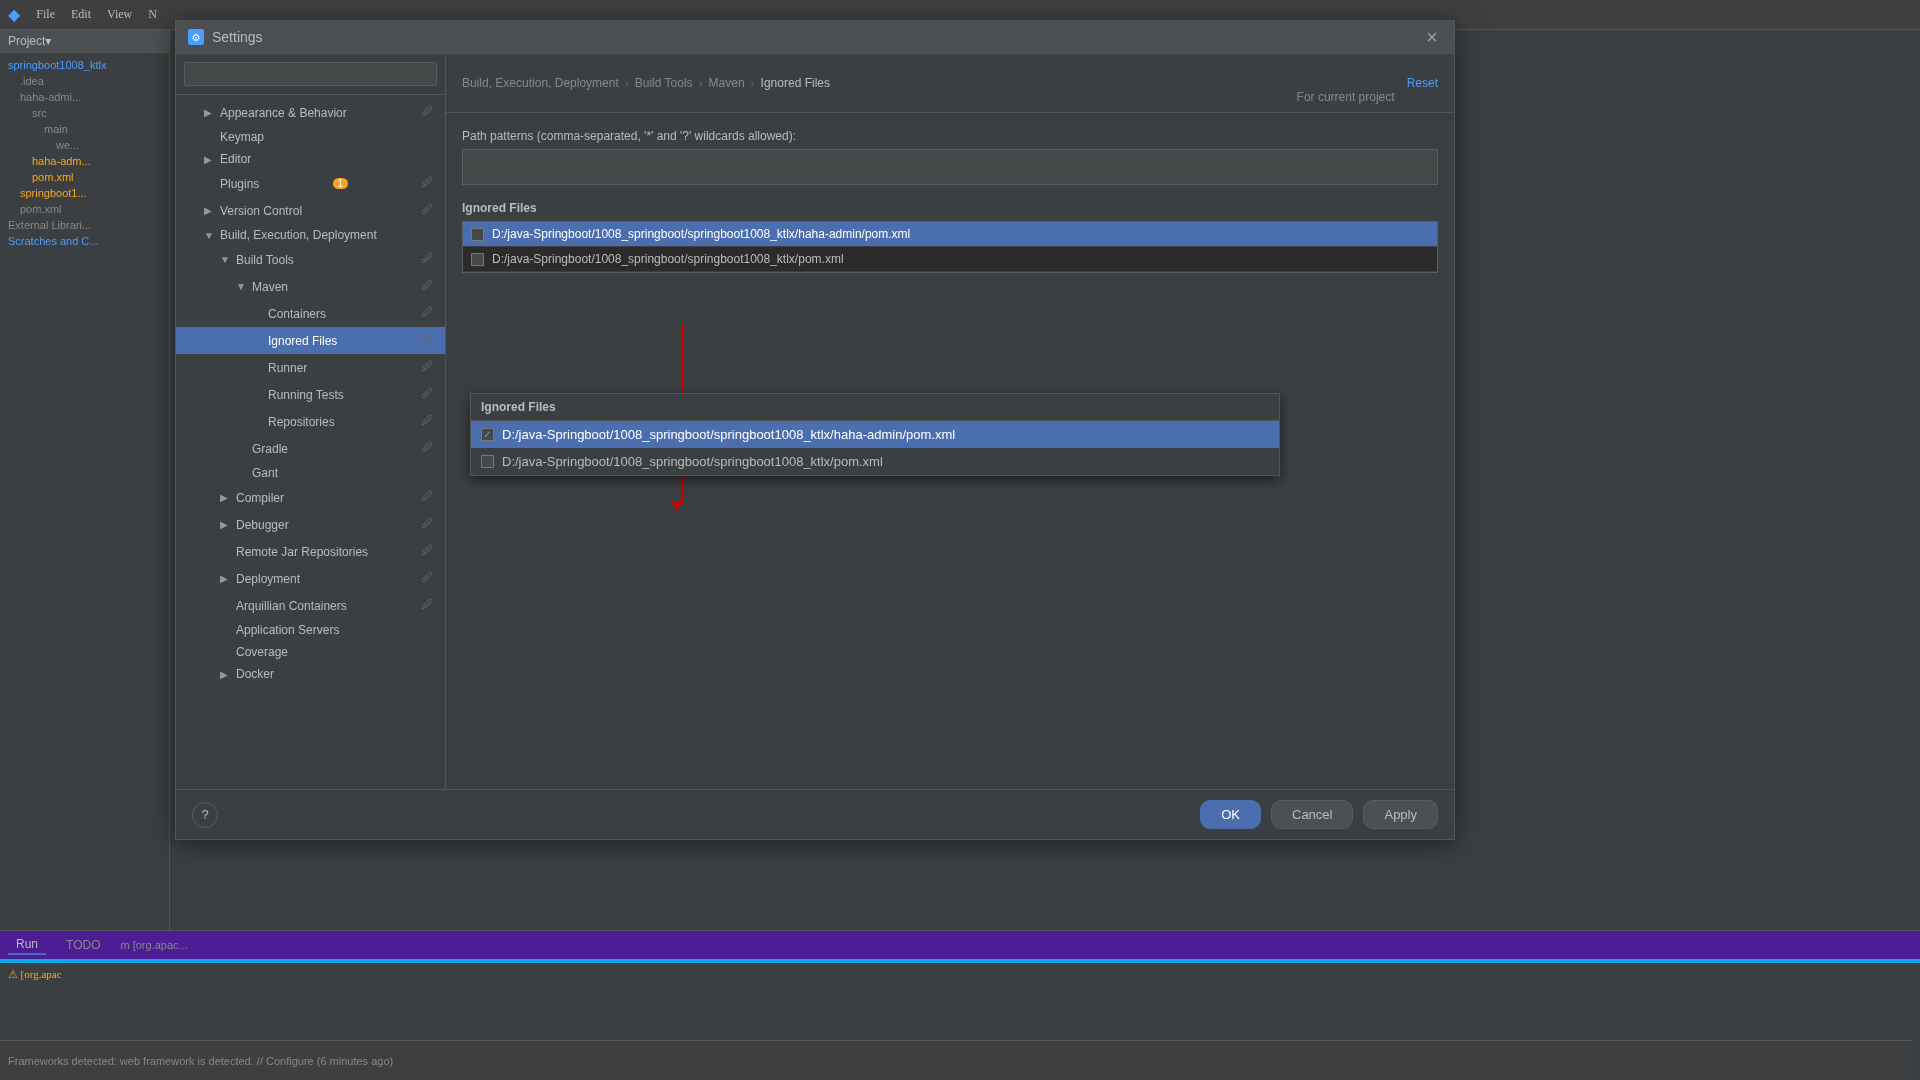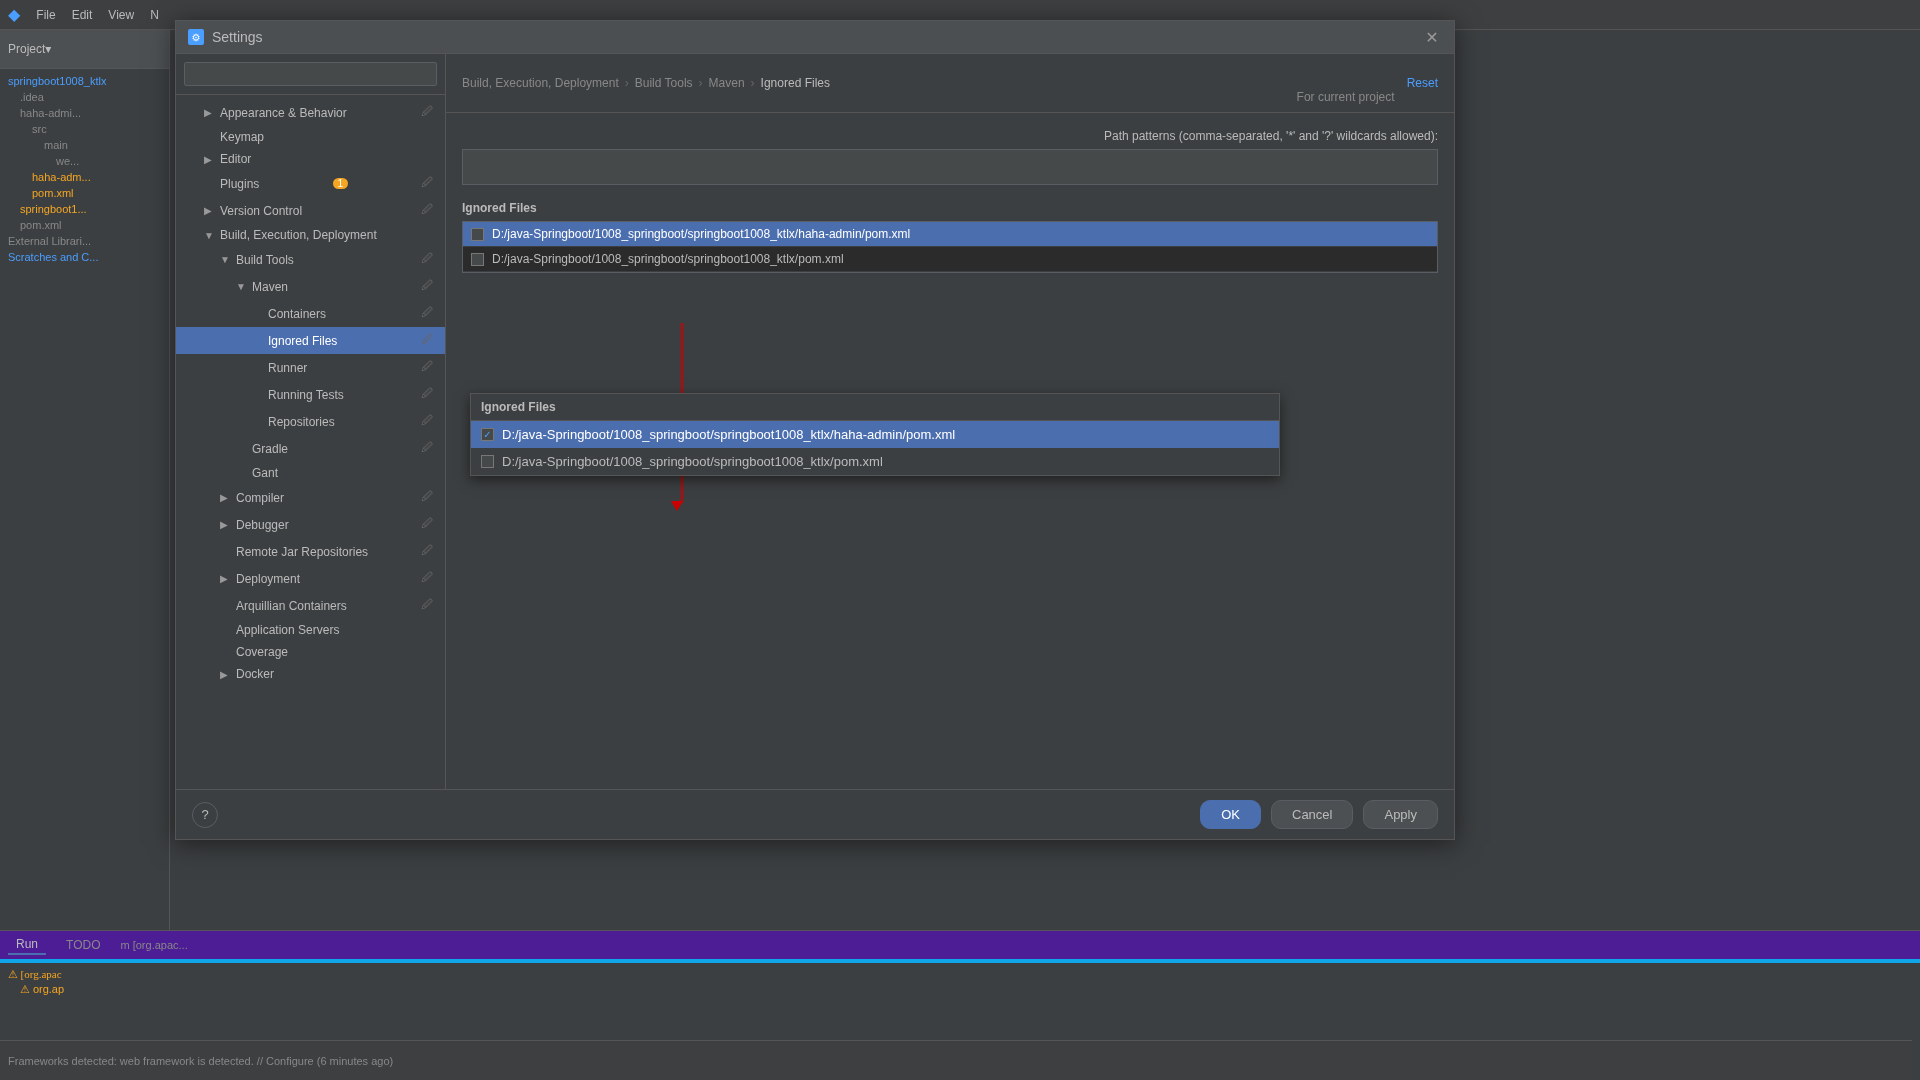--- a/index.html
+++ b/index.html
@@ -195,21 +195,20 @@
       flex: 1;
       padding: 16px;
       overflow: auto;
       position: relative;
     }
 
     .path-patterns-label {
       font-size: 12px;
       color: #bbbbbb;
       margin-bottom: 6px;
-      text-align: right;
     }
 
     .path-input {
       width: 100%;
       background: #45494a;
       border: 1px solid #5a5d63;
       color: #bbbbbb;
       padding: 4px 8px;
       font-size: 12px;
       height: 36px;
@@ -378,33 +377,34 @@
       display: flex;
       align-items: center;
       padding: 0 8px;
       gap: 16px;
     }
 
     .ide-menu-item {
       color: #bbbbbb;
       font-size: 12px;
       cursor: pointer;
+      font-family: Liberation Serif, serif;
     }
 
     .ide-project-panel {
       position: absolute;
       top: 30px; left: 0;
       width: 170px;
       bottom: 30px;
       background: #3c3f41;
       border-right: 1px solid #555;
     }
 
     .ide-project-header {
-      padding: 12px 8px;
+      padding: 4px 8px;
       background: #4c5052;
       border-bottom: 1px solid #555;
       font-size: 12px;
       color: #bbbbbb;
       display: flex; align-items: center;  text-align: center;
     }
 
     .ide-status-bar {
       position: absolute;
       bottom: 0; left: 0; right: 8px;
@@ -480,21 +480,20 @@
 </div>
 
 <div class="run-panel">
   <div class="run-panel-header">
     <span class="run-tab active">Run</span>
     <span class="run-tab">TODO</span>
     <span style="color:#888; font-size:11px;">m [org.apac...</span>
   </div>
   <div style="padding:4px 8px; font-size:11px; color:#888;">
     <div style="padding:1px 0; color:#f5a623;font-family:Liberation Serif, serif;">⚠ [org.apac</div>
-    <div style="padding:1px 0 1px 12px; color:#f5a623;">⚠ org.ap</div>
   </div>
 </div>
 
 <div class="ide-status-bar">
   <span>Frameworks detected: web framework is detected. // Configure (6 minutes ago)</span>
 </div>
 
 <div class="dialog-overlay" style="top: 20px; left: 175px;">
 
   <div class="dialog-titlebar">

